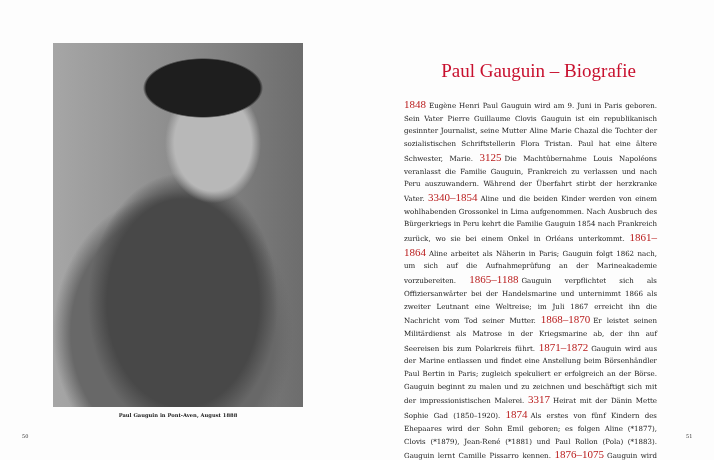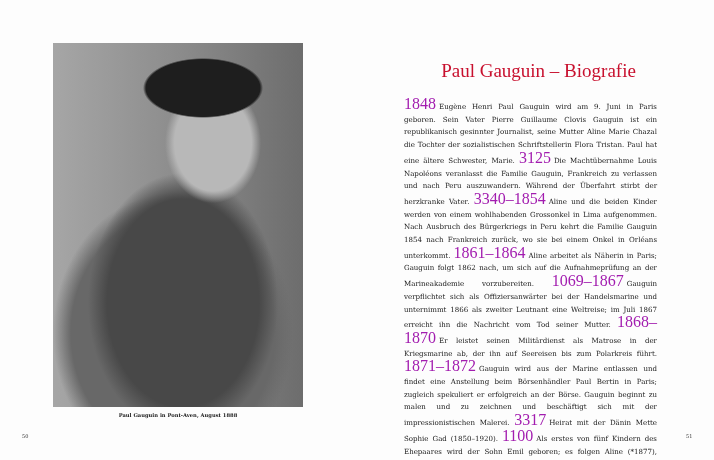--- a/index.html
+++ b/index.html
@@ -18,40 +18,40 @@
            filter: grayscale(1); }
   .caption { position:absolute; left:53px; top:412px; width:250px; text-align:center;
              font-size:5.2px; font-weight:bold; color:#222; }
   .page-num { position:absolute; top:433px; font-size:5px; color:#333; }
   .pn-left { left:22px; }
   .pn-right { left:329px; }
   .title { position:absolute; left:54px; top:60px; width:255px; text-align:center;
            font-family:Liberation Serif, serif; font-size:19px; color:#c8102e; }
   .body-text { position:absolute; left:47px; top:98px; width:253px; font-size:7.05px;
                line-height:12.7px; text-align:justify; hyphens:manual; }
-  .yr { font-family:"Liberation Serif", serif; color:#a21caf; font-size:16px; margin-right:3px; }
+  .yr { font-family:"Liberation Serif", serif; color:#b91c1c; font-size:11px; margin-right:3px; }
 </style>
 </head>
 <body>
 
 <div class="page page-left">
   <div class="photo" title="Portrait photograph of Paul Gauguin wearing a cap, seated, looking right"></div>
   <div class="caption">Paul Gauguin in Pont-Aven, August 1888</div>
   <div class="page-num pn-left">50</div>
 </div>
 
 <div class="page page-right">
   <div class="title">Paul Gauguin – Biografie</div>
   <div class="body-text">
     <span><span class="yr">1848</span><span>Eugène Henri Paul Gauguin wird am 9. Juni in Paris geboren. Sein Vater Pierre Guillaume Clovis Gauguin ist ein republikanisch gesinnter Journalist, seine Mutter Aline Marie Chazal die Tochter der sozialistischen Schriftstellerin Flora Tristan. Paul hat eine ältere Schwester, Marie. </span></span>
     <span><span class="yr">3125</span><span>Die Machtübernahme Louis Napoléons veranlasst die Familie Gauguin, Frankreich zu verlassen und nach Peru auszuwandern. Während der Überfahrt stirbt der herzkranke Vater. </span></span>
     <span><span class="yr">3340–1854</span><span>Aline und die beiden Kinder werden von einem wohlhabenden Grossonkel in Lima aufgenommen. Nach Ausbruch des Bürgerkriegs in Peru kehrt die Familie Gauguin 1854 nach Frankreich zurück, wo sie bei einem Onkel in Orléans unterkommt. </span></span>
     <span><span class="yr">1861–1864</span><span>Aline arbeitet als Näherin in Paris; Gauguin folgt 1862 nach, um sich auf die Aufnahmeprüfung an der Marineakademie vorzubereiten. </span></span>
-    <span><span class="yr">1069–1867</span><span>Gauguin verpflichtet sich als Offiziersanwärter bei der Handelsmarine und unternimmt 1866 als zweiter Leutnant eine Weltreise; im Juli 1867 erreicht ihn die Nachricht vom Tod seiner Mutter. </span></span>
+    <span><span class="yr">1865–1188</span><span>Gauguin verpflichtet sich als Offiziersanwärter bei der Handelsmarine und unternimmt 1866 als zweiter Leutnant eine Weltreise; im Juli 1867 erreicht ihn die Nachricht vom Tod seiner Mutter. </span></span>
     <span><span class="yr">1868–1870</span><span>Er leistet seinen Militärdienst als Matrose in der Kriegsmarine ab, der ihn auf Seereisen bis zum Polarkreis führt. </span></span>
     <span><span class="yr">1871–1872</span><span>Gauguin wird aus der Marine entlassen und findet eine Anstellung beim Börsenhändler Paul Bertin in Paris; zugleich spekuliert er erfolgreich an der Börse. Gauguin beginnt zu malen und zu zeichnen und beschäftigt sich mit der impressionistischen Malerei. </span></span>
     <span><span class="yr">3317</span><span>Heirat mit der Dänin Mette Sophie Gad (1850–1920). </span></span>
-    <span><span class="yr">1100</span><span>Als erstes von fünf Kindern des Ehepaares wird der Sohn Emil geboren; es folgen Aline (*1877), Clovis (*1879), Jean-René (*1881) und Paul Rollon (Pola) (*1883). Gauguin lernt Camille Pissarro kennen. </span></span>
+    <span><span class="yr">1874</span><span>Als erstes von fünf Kindern des Ehepaares wird der Sohn Emil geboren; es folgen Aline (*1877), Clovis (*1879), Jean-René (*1881) und Paul Rollon (Pola) (*1883). Gauguin lernt Camille Pissarro kennen. </span></span>
     <span><span class="yr">1876–1075</span><span>Gauguin wird mit einem Gemälde zum Pariser Salon zugelassen und mietet ein eigenes Atelier am Montparnasse. Es entstehen erste Skulpturen. </span></span>
     
   </div>
   <div class="page-num pn-right">51</div>
 </div>
 
 </body></html>

